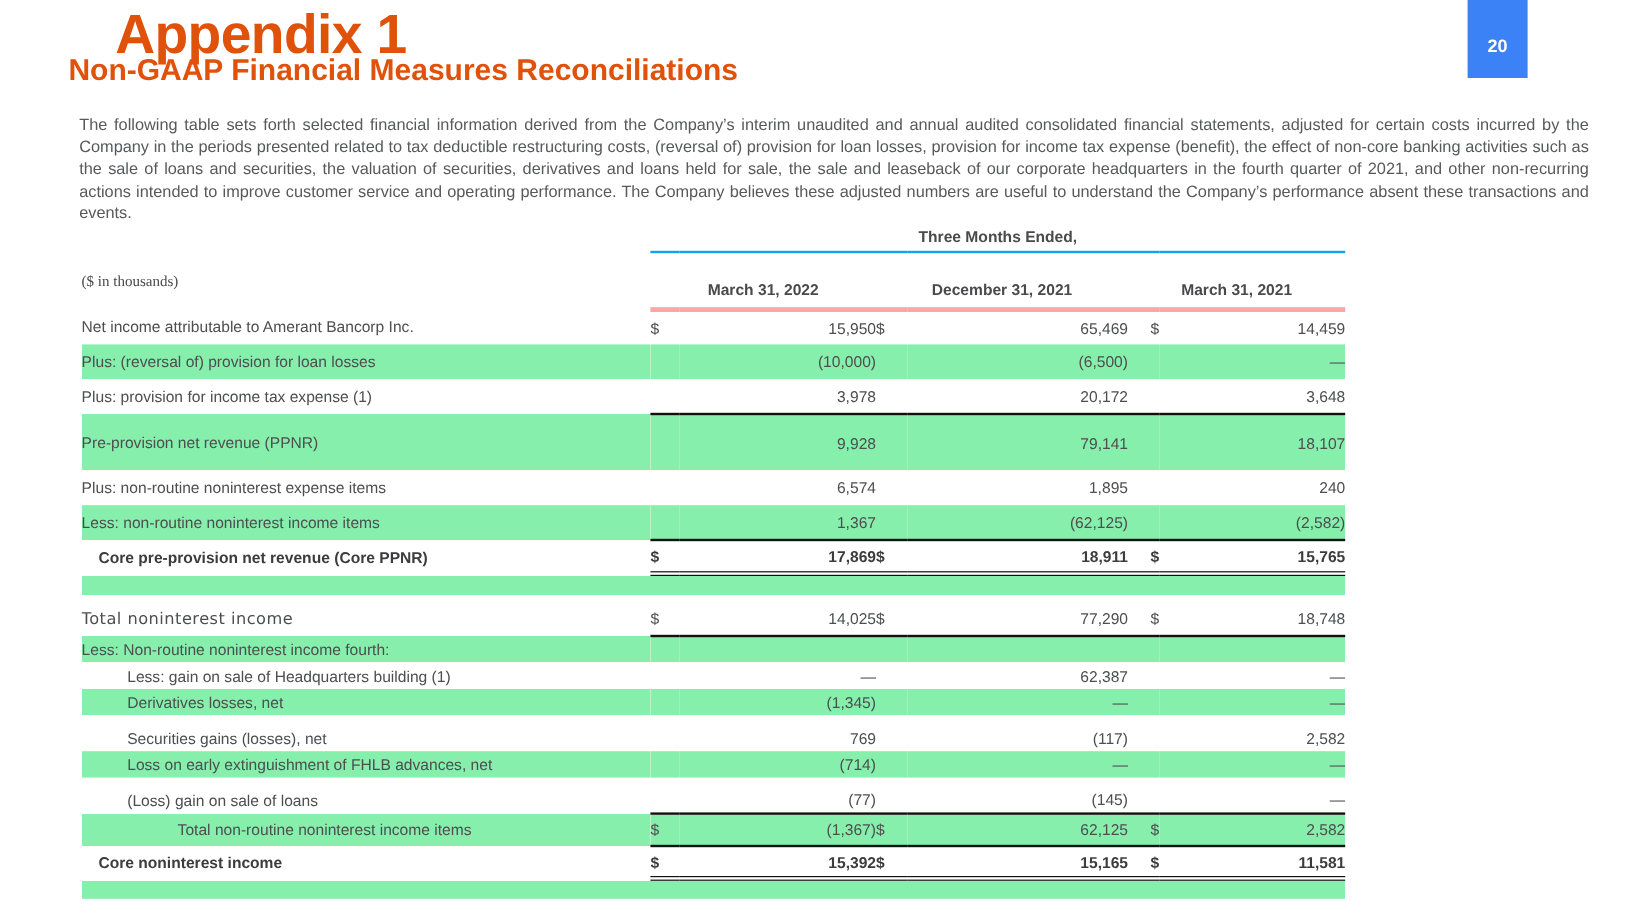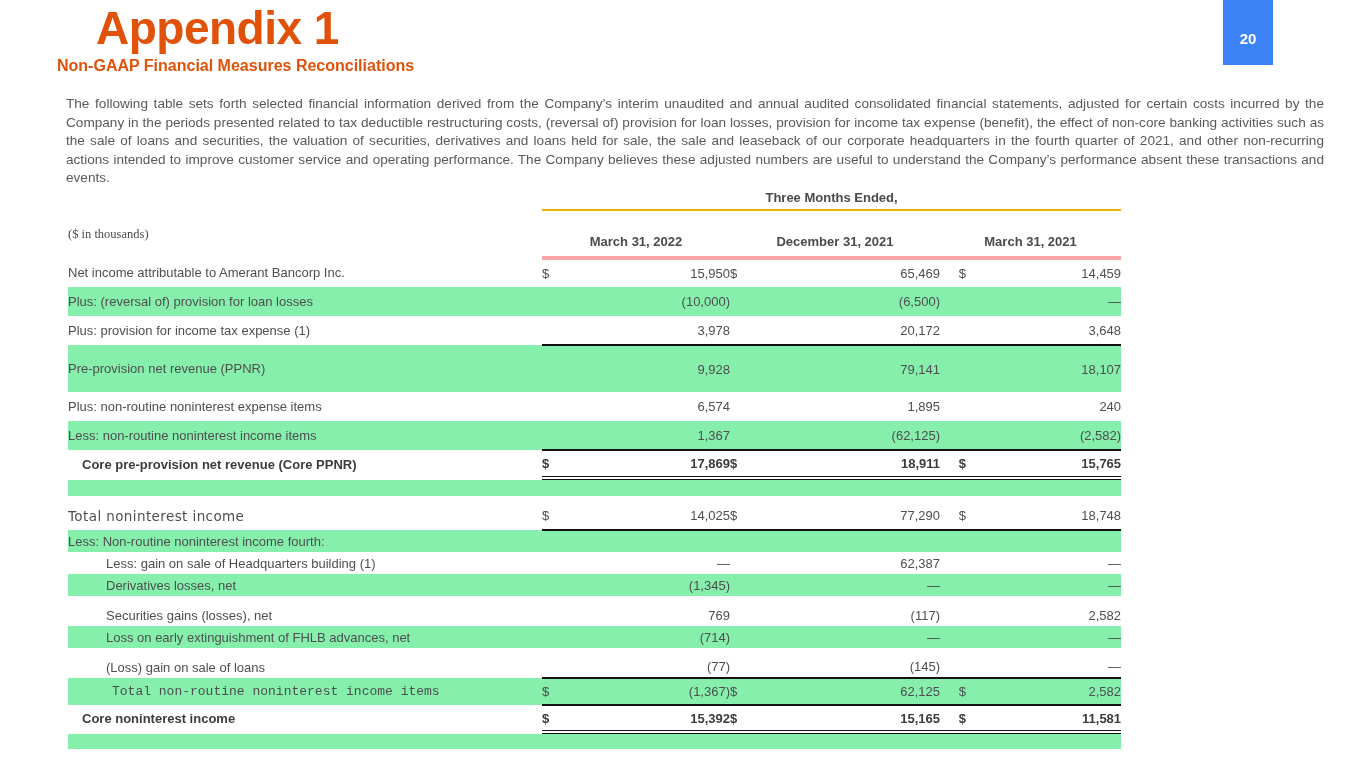--- a/index.html
+++ b/index.html
@@ -6,22 +6,22 @@
   html,body { background:#ffffff; }
   .page {
     position:relative; width:1365px; height:768px; background:#ffffff;
     font-family:"Liberation Sans", sans-serif; overflow:hidden;
   }
   .title {
     position:absolute; left:56px; top:1px;
     font-size:46px; font-weight:bold; letter-spacing:-0.5px; color:#E0520A;margin-left:40px;
   }
   .subtitle {
-    position:absolute; left:57px; top:57px;
-    font-size:16px; font-weight:bold; color:#E0520A;
+    position:absolute; left:57px; top:45px;
+    font-size:25px; font-weight:bold; color:#E0520A;
   }
   .page-badge {
     position:absolute; left:1223px; top:0; width:50px; height:65px;
     background:#3b82f6; color:#ffffff; font-size:15px; font-weight:bold;
     display:flex; align-items:center; justify-content:center; padding-top:12px;
   }
   .intro {
     position:absolute; left:66px; top:95px; width:1258px;
     font-size:13.6px; line-height:18.6px; color:#58595B; text-align:justify;
   }
@@ -32,21 +32,21 @@
   }
   table.fin td { padding:0; vertical-align:middle; overflow:hidden; white-space:nowrap; }
   td.lbl { padding-left:10px;margin-top:28px; }
   td.d  { text-align:left; padding-left:4px; }
   td.d2 { padding-left:6px; }
   td.d3 { text-align:right; padding-right:8px; }
   td.v  { text-align:right; padding-right:2px; }
   
   tr.hdr-span td.span-hdr {
     text-align:center; font-weight:bold; color:#4a4a4c;
-    vertical-align:bottom; padding-bottom:4px; border-bottom:2px solid #eab308;
+    vertical-align:bottom; padding-bottom:4px; border-bottom:2px solid #0ea5e9;
   }
   tr.hdr-dates { height:48px; }
   tr.hdr-dates td.date {
     text-align:center; font-weight:bold; color:#4a4a4c;
     vertical-align:bottom; padding-bottom:7px; border-bottom:4px solid #fca5a5;
   }
   td.units {
     font-family:"Liberation Serif", serif; font-size:12.5px; color:#4a4a4c;
     vertical-align:top; padding-top:6px; padding-left:4px;
   }
@@ -57,21 +57,21 @@
   
   tr.bb td { background:#86efac; }
   tr.bw td { background:#ffffff; }
   
   tr.ru td.d, tr.ru td.v { border-bottom:2px solid #111; }
   tr.rd td.d, tr.rd td.v { border-bottom:4px double #111; }
   
   tr.bold td { font-weight:bold; color:#3c3c3e; }
   tr.bold td.lbl { padding-left:14px; }
   tr.in1 td.lbl { padding-left:38px; }
-  tr.in2 td.lbl { padding-left:44px;font-family:Liberation Mono, monospace; }
+  tr.in2 td.lbl { padding-left:80px; }
   tr.wide td.lbl {
     font-family:"DejaVu Sans", sans-serif; font-size:13.5px; letter-spacing:0.4px; color:#4D4E50;
   }
 </style>
 </head>
 <body>
 
 <div class="page">
 
   <div class="title">Appendix 1</div>

